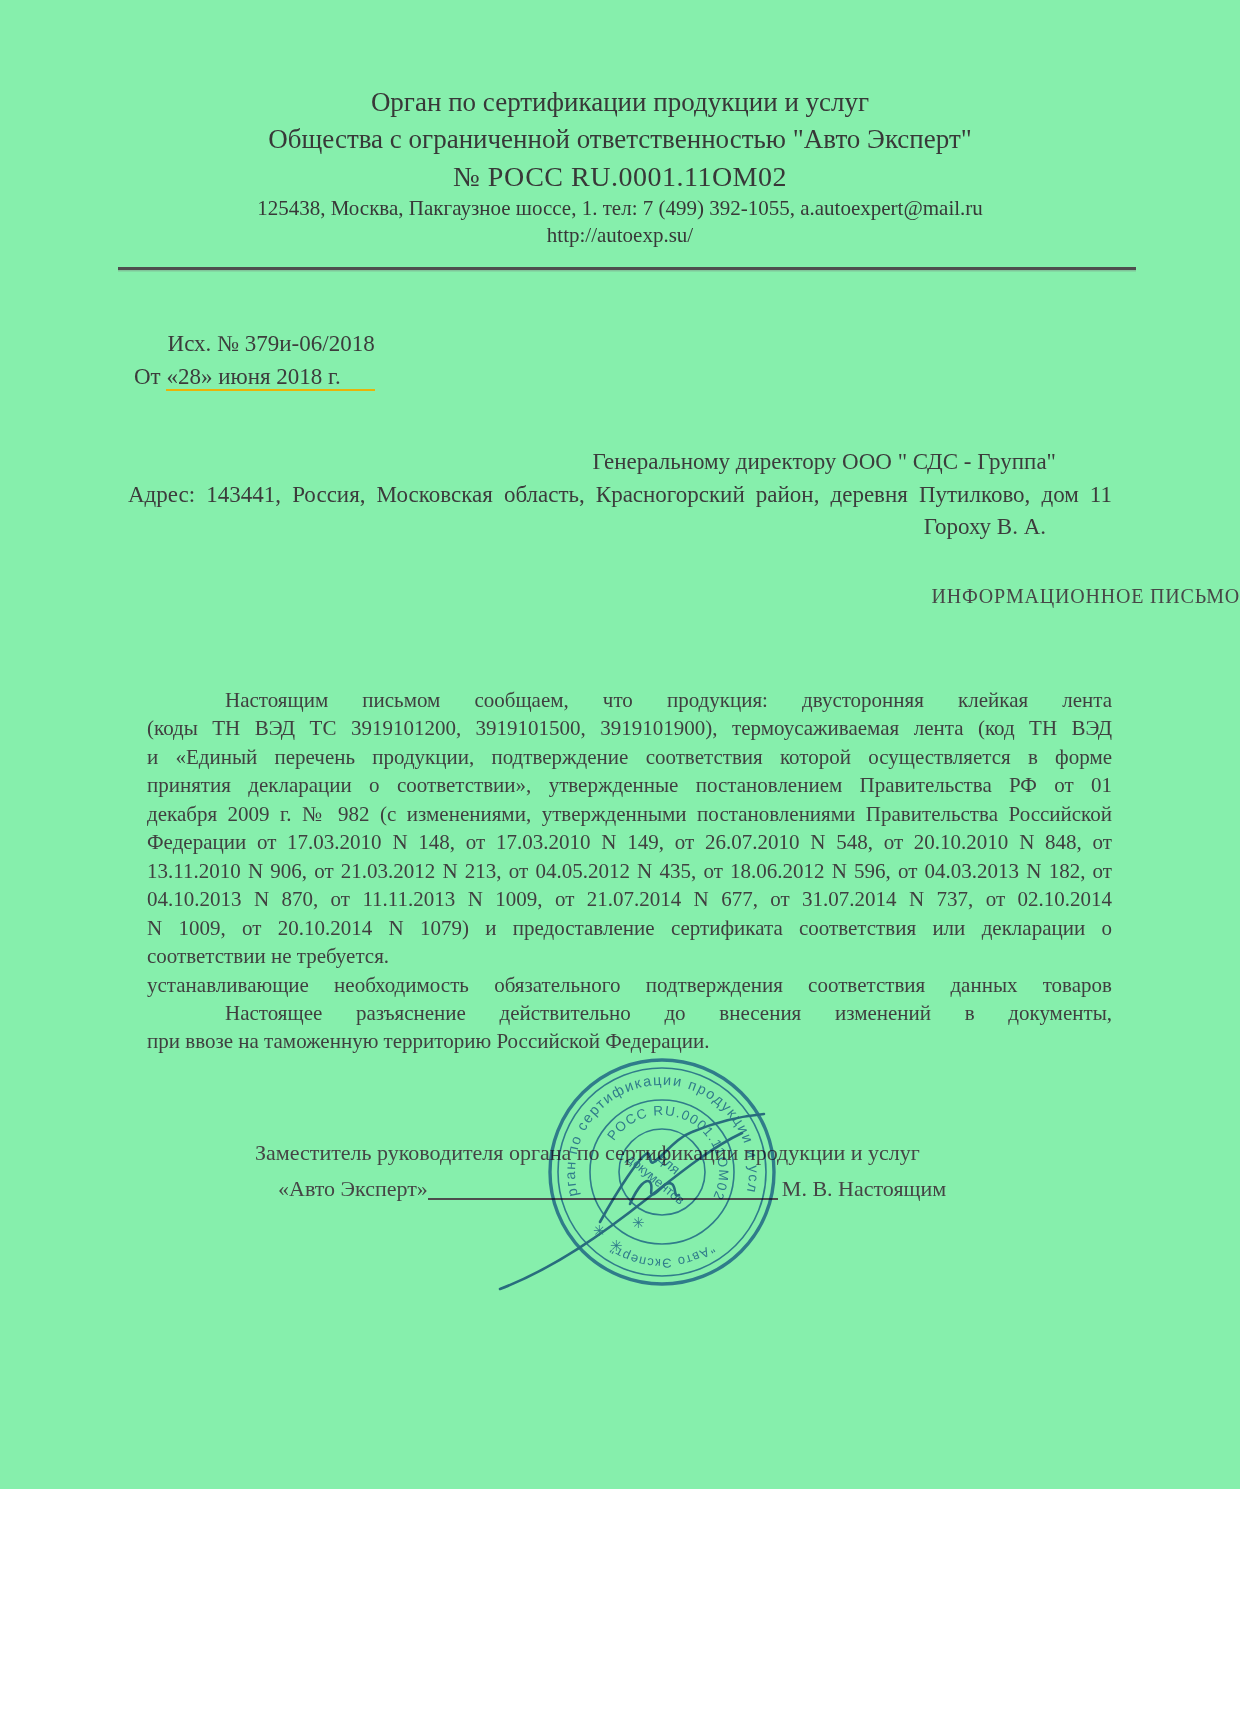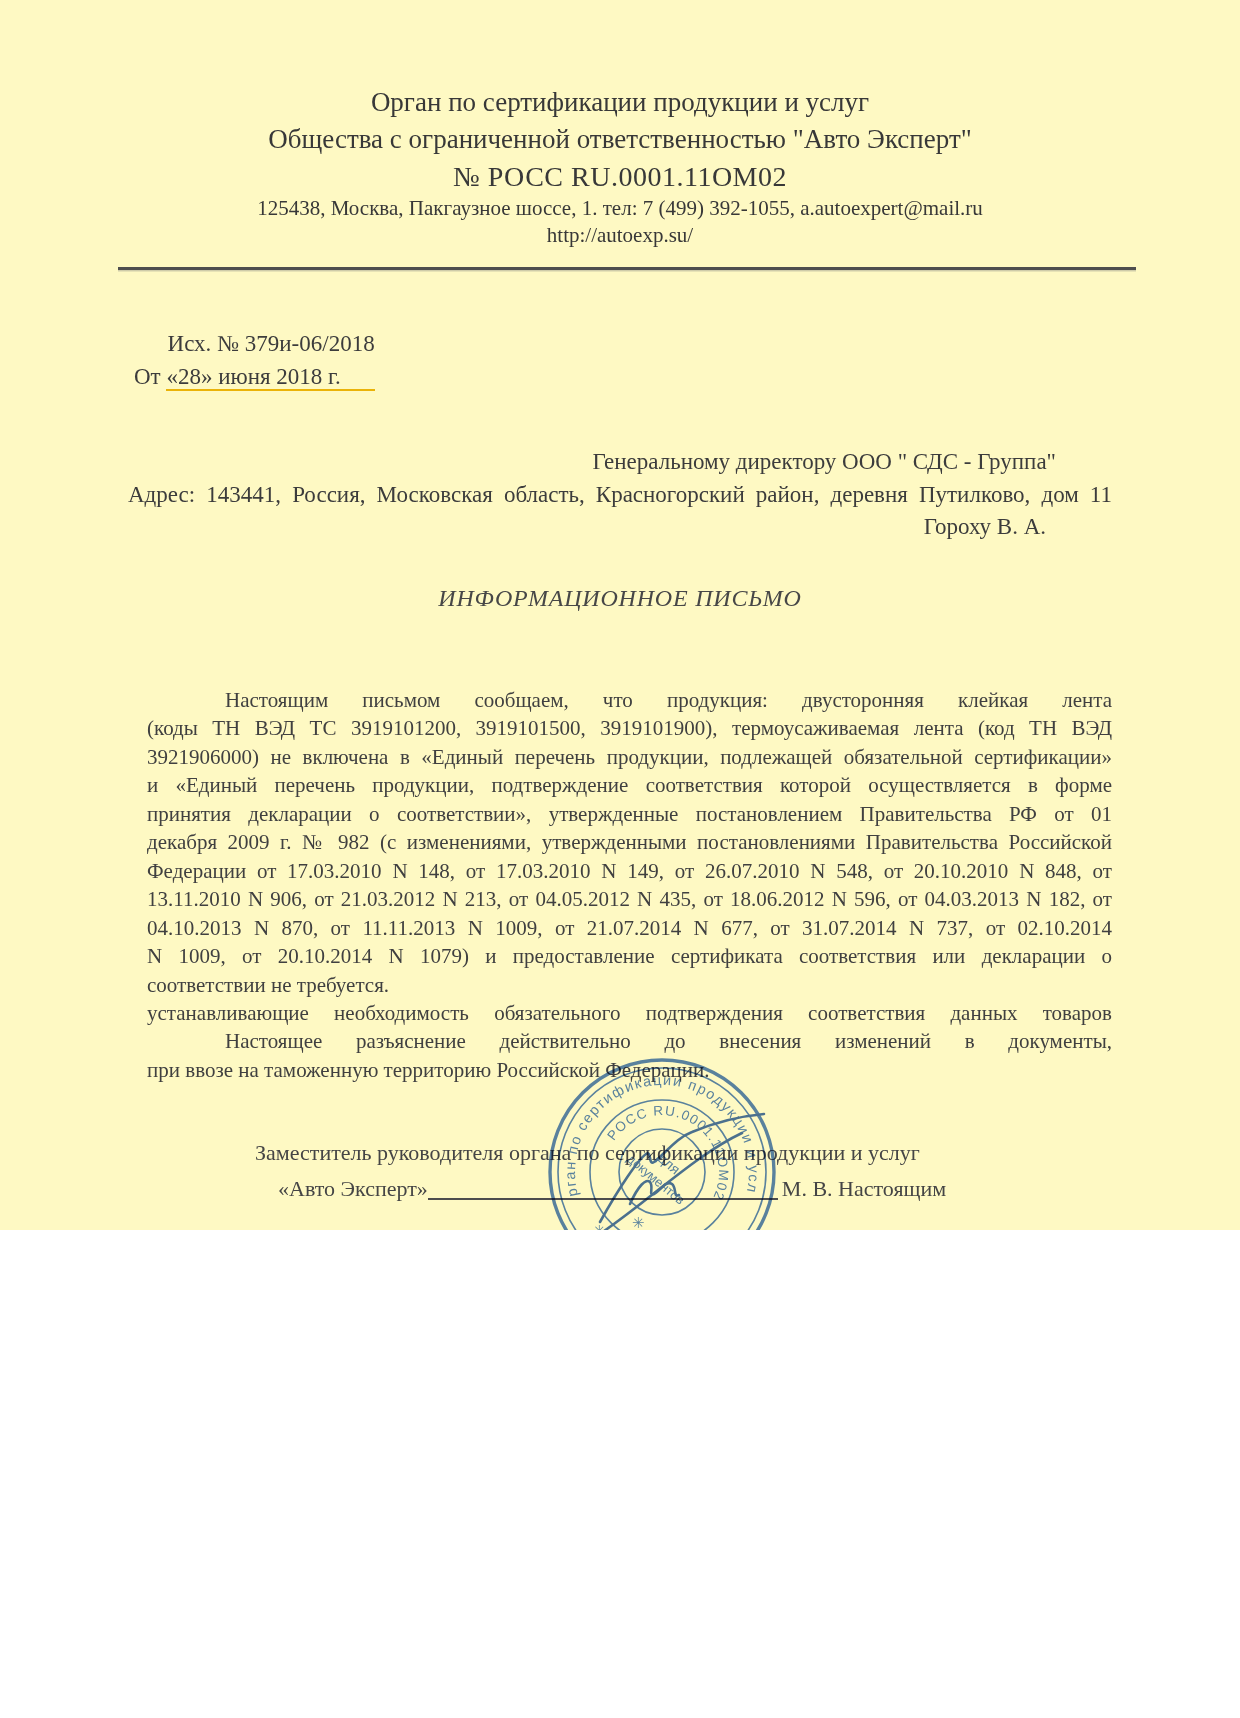--- a/index.html
+++ b/index.html
@@ -1,20 +1,20 @@
 <!DOCTYPE html>
 <html><head>
 <meta charset="utf-8">
 <style>
   html, body { margin: 0; padding: 0; background: #ffffff; }
   .page {
     position: relative;
     width: 1240px;
-    height: 1230px;
-    background: #fef9c3;
+    height: 1489px;
+    background: #86efac;
     overflow: hidden;
     font-family: "Liberation Serif", "DejaVu Serif", serif;
     color: #3c3c3c;
   }
   
   .letterhead { position: absolute; top: 84px; left: 0; width: 100%; text-align: center; color: #383838; }
   .lh-big    { font-size: 27px; line-height: 37px; }
   .lh-num    { font-size: 28px; line-height: 37px; letter-spacing: 0.5px; }
   .lh-small  { font-size: 21px; line-height: 27px; }
   .rule {
@@ -24,22 +24,22 @@
   }
   
   .ref { position: absolute; top: 327px; left: 134px; font-size: 23px; line-height: 33px; text-align: right; }
   .date-underlined { border-bottom: 2px solid #eab308; padding-right: 34px; }
   
   .addressee { position: absolute; top: 446px; left: 128px; width: 984px; font-size: 23px; line-height: 32.5px; }
   .addr-r1 { text-align: right; padding-right: 56px; }
   .addr-just { text-align: justify; text-align-last: justify; }
   .addr-r3 { text-align: right; padding-right: 66px; }
   
-  .doc-title { position: absolute; top: 585px; left: 0; width: 100%; text-align: center;
-               font-size: 24px; letter-spacing: 0.8px; color: #474747; font-style: italic; }
+  .doc-title { position: absolute; top: 585px; left: 0; width: 100%; text-align: right;
+               font-size: 20px; letter-spacing: 0.8px; color: #474747; }
   
   .body-block { position: absolute; top: 686px; left: 128px; width: 984px;
                 font-size: 21px; line-height: 28.45px; color: #404040; }
   .body-line { text-align: justify; text-align-last: justify; white-space: normal; margin-left: 19px; }
   .body-line.indent { text-indent: 78px; }
   .body-line.last { text-align-last: left; }
   
   .sig-line1 { position: absolute; top: 1140px; left: 255px; font-size: 22px; color: #454545; z-index: 1; }
   .sig-line2 { position: absolute; top: 1176px; left: 278px; font-size: 22px; color: #454545; z-index: 1; white-space: nowrap; }
   .sig-blank { display: inline-block; width: 350px; border-bottom: 2px solid #4d4d4d; vertical-align: -4px; }
@@ -79,21 +79,20 @@
     <div class="addr-r1">Генеральному директору ООО " СДС - Группа"</div>
     <div class="addr-just">Адрес: 143441, Россия, Московская область, Красногорский район, деревня Путилково, дом 11</div>
     <div class="addr-r3">Гороху В. А.</div>
   </div>
 
   <div class="doc-title">ИНФОРМАЦИОННОЕ ПИСЬМО</div>
 
   <div class="body-block">
     <div class="body-line indent">Настоящим письмом сообщаем, что продукция: двусторонняя клейкая лента</div>
     <div class="body-line">(коды ТН ВЭД ТС 3919101200, 3919101500, 3919101900), термоусаживаемая лента (код ТН ВЭД</div>
-    <div class="body-line">3921906000) не включена в «Единый перечень продукции, подлежащей обязательной сертификации»</div>
     <div class="body-line">и «Единый перечень продукции, подтверждение соответствия которой осуществляется в форме</div>
     <div class="body-line">принятия декларации о соответствии», утвержденные постановлением Правительства РФ от 01</div>
     <div class="body-line">декабря 2009 г. № 982 (с изменениями, утвержденными постановлениями Правительства Российской</div>
     <div class="body-line">Федерации от 17.03.2010 N 148, от 17.03.2010 N 149, от 26.07.2010 N 548, от 20.10.2010 N 848, от</div>
     <div class="body-line">13.11.2010 N 906, от 21.03.2012 N 213, от 04.05.2012 N 435, от 18.06.2012 N 596, от 04.03.2013 N 182, от</div>
     <div class="body-line">04.10.2013 N 870, от 11.11.2013 N 1009, от 21.07.2014 N 677, от 31.07.2014 N 737, от 02.10.2014</div>
     <div class="body-line">N 1009, от 20.10.2014 N 1079) и предоставление сертификата соответствия или декларации о</div>
     <div class="body-line last">соответствии не требуется.</div>
     <div class="body-line">устанавливающие необходимость обязательного подтверждения соответствия данных товаров</div>
     <div class="body-line indent">Настоящее разъяснение действительно до внесения изменений в документы,</div>

